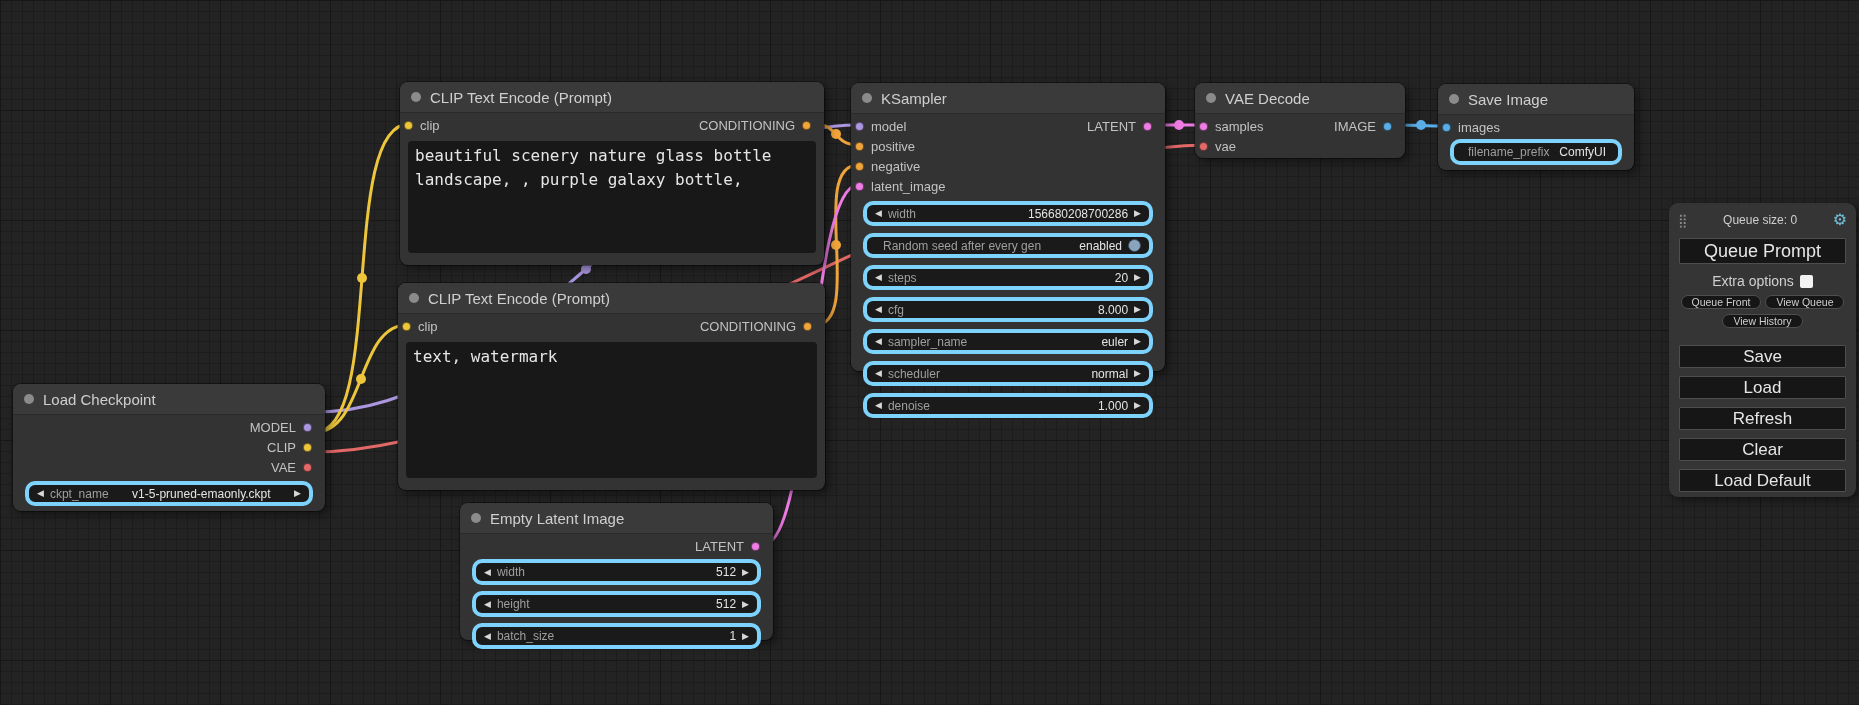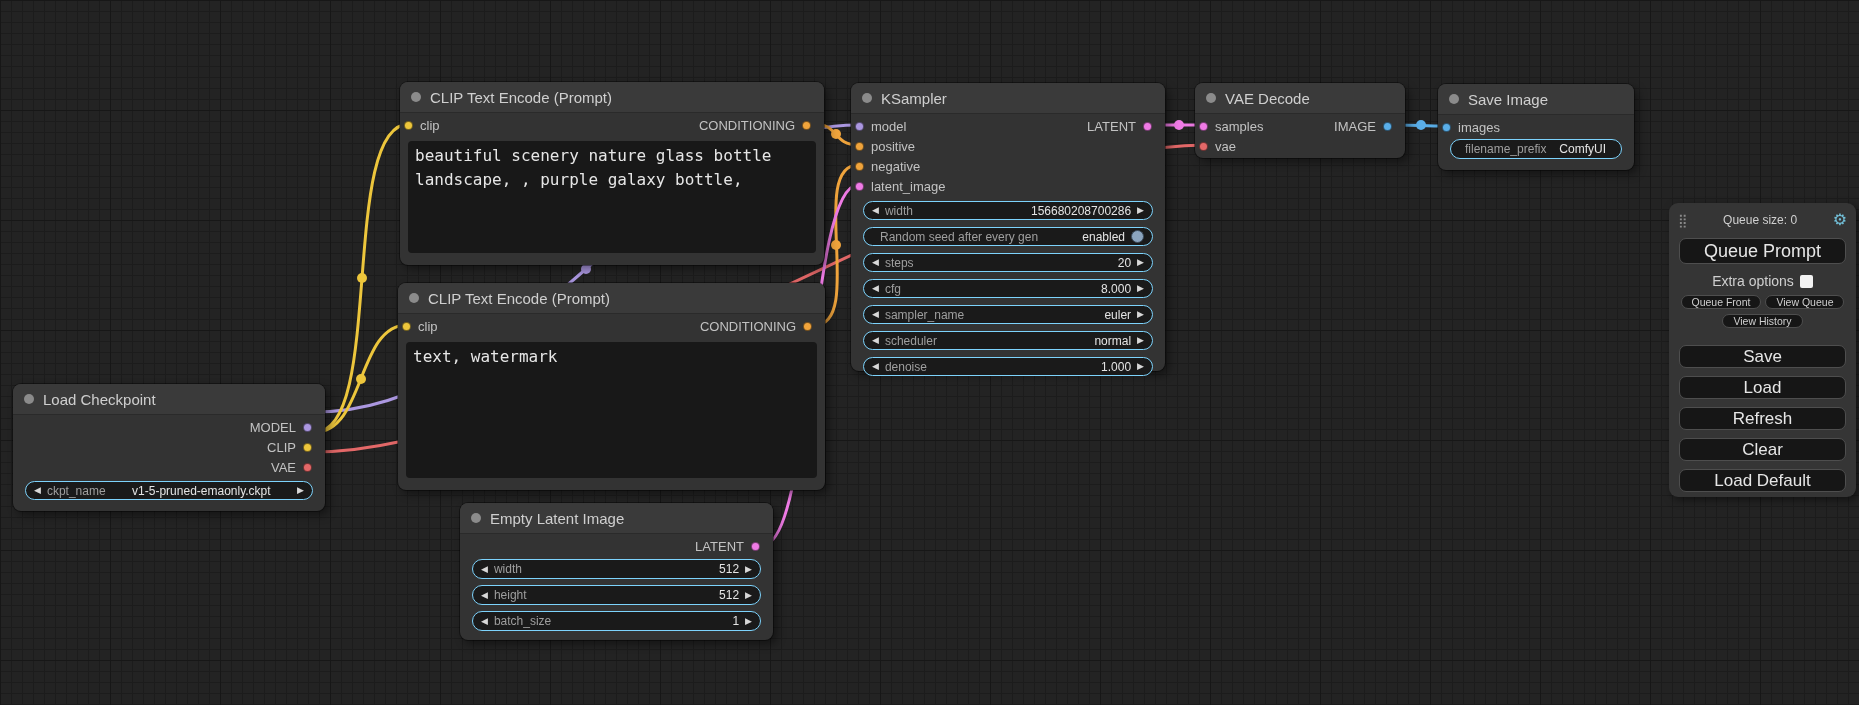--- a/index.html
+++ b/index.html
@@ -29,21 +29,21 @@
   .title-dot{width:10px;height:10px;border-radius:50%;background:#8b8b8b;flex:0 0 10px;}
   .rows{display:flex;flex-direction:column;margin-top:2px;}
   .row{height:20px;display:flex;align-items:center;justify-content:space-between;font-size:13px;color:#c2c2c2;}
   .slot-in{display:flex;align-items:center;gap:7px;padding-left:4px;}
   .slot-out{display:flex;align-items:center;gap:7px;padding-right:13px;margin-left:auto;}
   .dot{width:9px;height:9px;border-radius:50%;box-sizing:border-box;border:1px solid rgba(0,0,0,.5);flex:0 0 9px;}
   .c-model{background:#ab97e0;} .c-clip{background:#edc63c;} .c-vae{background:#e36868;}
   .c-cond{background:#f0a43c;} .c-latent{background:#ef7be5;} .c-image{background:#5aaee8;}
   .widgets{display:flex;flex-direction:column;gap:7px;padding:5px 12px 0 12px;}
   .pill{
-    height:17px;background:#1a1a1a;border:1px solid #7dd3fc;border-radius:10px;
+    height:17px;background:#1a1a1a;border:4px solid #7dd3fc;border-radius:10px;
     display:flex;align-items:center;padding:0 8px;font-size:12px;color:#aaa;gap:6px;
   }
   .pill .arr{font-size:9px;color:#d8d8d8;line-height:1;}
   .wlabel{color:#9f9f9f;white-space:nowrap;}
   .wvalue{flex:1;text-align:right;color:#e4e4e4;white-space:nowrap;}
   .wvalue.center{text-align:center;}
   .toggle-dot{width:13px;height:13px;border-radius:50%;background:#8ba4be;border:1px solid #3a4a5a;box-sizing:border-box;flex:0 0 13px;}
   .textarea{
     background:#181818;border-radius:4px;margin:6px 8px 12px 8px;flex:1;
     font-family:"DejaVu Sans Mono",monospace;font-size:16px;line-height:1.5;
@@ -53,21 +53,21 @@
   #queue-panel{
     position:absolute;z-index:3;left:1669px;top:203px;width:187px;height:294px;
     background:#353535;border-radius:9px;box-shadow:3px 3px 9px rgba(0,0,0,.5);
     display:flex;flex-direction:column;align-items:center;box-sizing:border-box;color:#ccc;
   }
   .qp-header{width:100%;height:18px;margin-top:8px;display:flex;align-items:center;padding:0 9px;box-sizing:border-box;}
   .drag-handle{color:#8a8a8a;font-size:13px;cursor:grab;}
   .queue-size{flex:1;text-align:center;font-size:12px;color:#d0d0d0;}
   .gear{color:#72bfd8;font-size:16px;line-height:1;cursor:pointer;}
   .qbtn{
-    background:#161616;border:1px solid #4e4e4e;border-radius:7px;color:#e6e6e6;
+    background:#161616;border:1px solid #4e4e4e;border-radius:1px;color:#e6e6e6;
     display:flex;align-items:center;justify-content:center;box-sizing:border-box;cursor:pointer;
     font-family:"Liberation Sans",sans-serif;
   }
   .qbtn.big{width:167px;height:23px;font-size:17px;margin-top:8px;}
   .qbtn.prompt{width:167px;height:26px;font-size:18px;margin-top:9px;}
   .qbtn.small{height:14px;font-size:10.5px;border-radius:8px;color:#cfcfcf;padding:0 10px;}
   .extra-row{display:flex;align-items:center;gap:6px;margin-top:10px;height:14px;}
   .extra-label{font-size:14px;color:#cfcfcf;}
   .checkbox{width:13px;height:13px;background:#f2f2f2;border-radius:2px;box-sizing:border-box;cursor:pointer;}
   .small-row{display:flex;gap:4px;margin-top:7px;}

